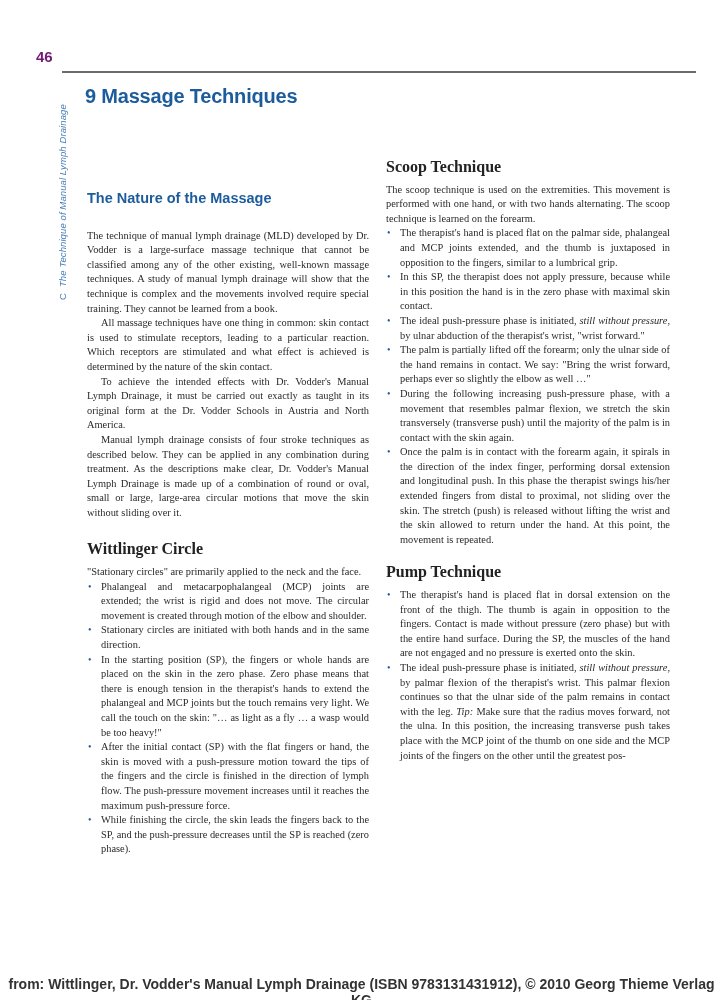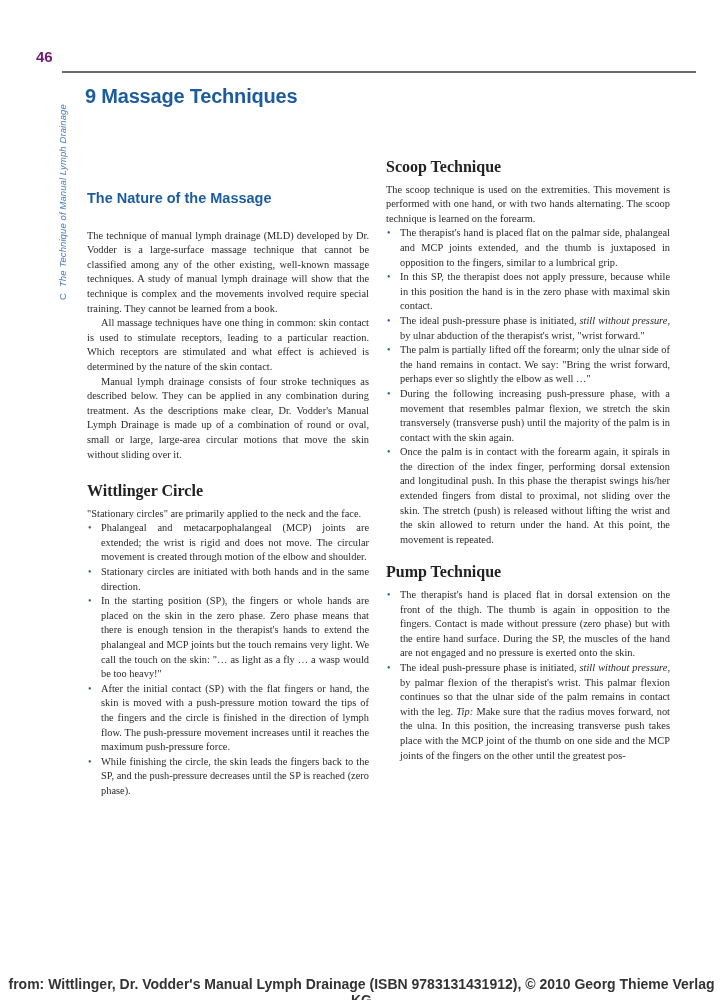--- a/index.html
+++ b/index.html
@@ -38,20 +38,21 @@
 
 <div class="page-number">46</div>
 <div class="header-rule"></div>
 <div class="side-label"><span class="letter">C</span><span>The Technique of Manual Lymph Drainage</span></div>
 <h1 class="chapter-title">9  Massage Techniques</h1>
 
 <div class="col col-left">
   <h2 class="section">The Nature of the Massage</h2>
   <p>The technique of manual lymph drainage (MLD) developed by Dr. Vodder is a large-surface massage technique that cannot be classified among any of the other existing, well-known massage techniques. A study of manual lymph drainage will show that the technique is complex and the movements involved require special training. They cannot be learned from a book.</p>
   <p class="indent">All massage techniques have one thing in common: skin contact is used to stimulate receptors, leading to a particular reaction. Which receptors are stimulated and what effect is achieved is determined by the nature of the skin contact.</p>
+  <p class="indent">To achieve the intended effects with Dr. Vodder's Manual Lymph Drainage, it must be carried out exactly as taught in its original form at the Dr. Vodder Schools in Austria and North America.</p>
   <p class="indent">Manual lymph drainage consists of four stroke techniques as described below. They can be applied in any combination during treatment. As the descriptions make clear, Dr. Vodder's Manual Lymph Drainage is made up of a combination of round or oval, small or large, large-area circular motions that move the skin without sliding over it.</p>
   <div class="spacer-l"></div>
   <h3 class="sub">Wittlinger Circle</h3>
   <p>"Stationary circles" are primarily applied to the neck and the face.</p>
   <ul>
     <li><span class="bullet">•</span><span>Phalangeal and metacarpophalangeal (MCP) joints are extended; the wrist is rigid and does not move. The circular movement is created through motion of the elbow and shoulder.</span></li>
     <li><span class="bullet">•</span><span>Stationary circles are initiated with both hands and in the same direction.</span></li>
     <li><span class="bullet">•</span><span>In the starting position (SP), the fingers or whole hands are placed on the skin in the zero phase. Zero phase means that there is enough tension in the therapist's hands to extend the phalangeal and MCP joints but the touch remains very light. We call the touch on the skin: "… as light as a fly … a wasp would be too heavy!"</span></li>
     <li><span class="bullet">•</span><span>After the initial contact (SP) with the flat fingers or hand, the skin is moved with a push-pressure motion toward the tips of the fingers and the circle is finished in the direction of lymph flow. The push-pressure movement increases until it reaches the maximum push-pressure force.</span></li>
     <li><span class="bullet">•</span><span>While finishing the circle, the skin leads the fingers back to the SP, and the push-pressure decreases until the SP is reached (zero phase).</span></li>

